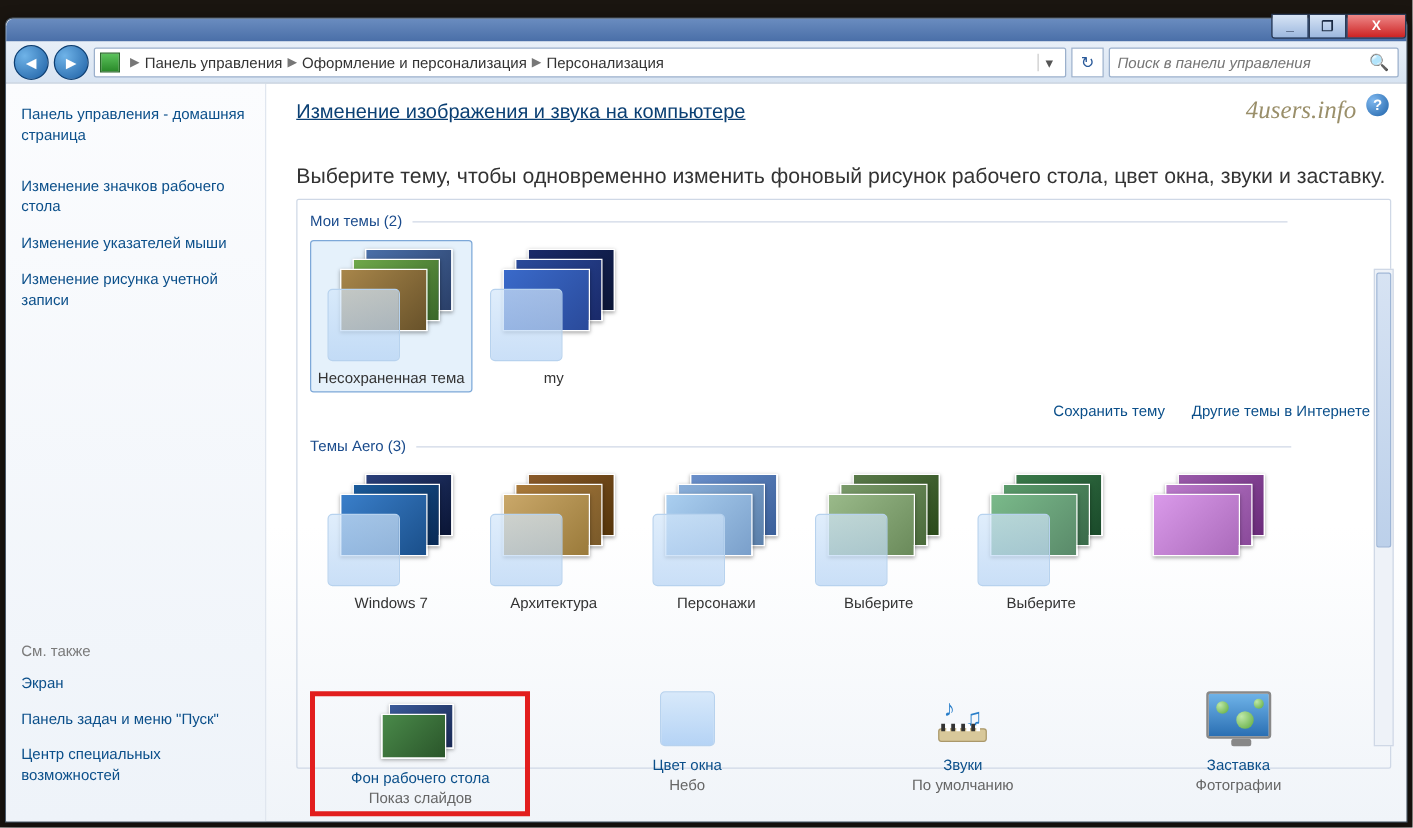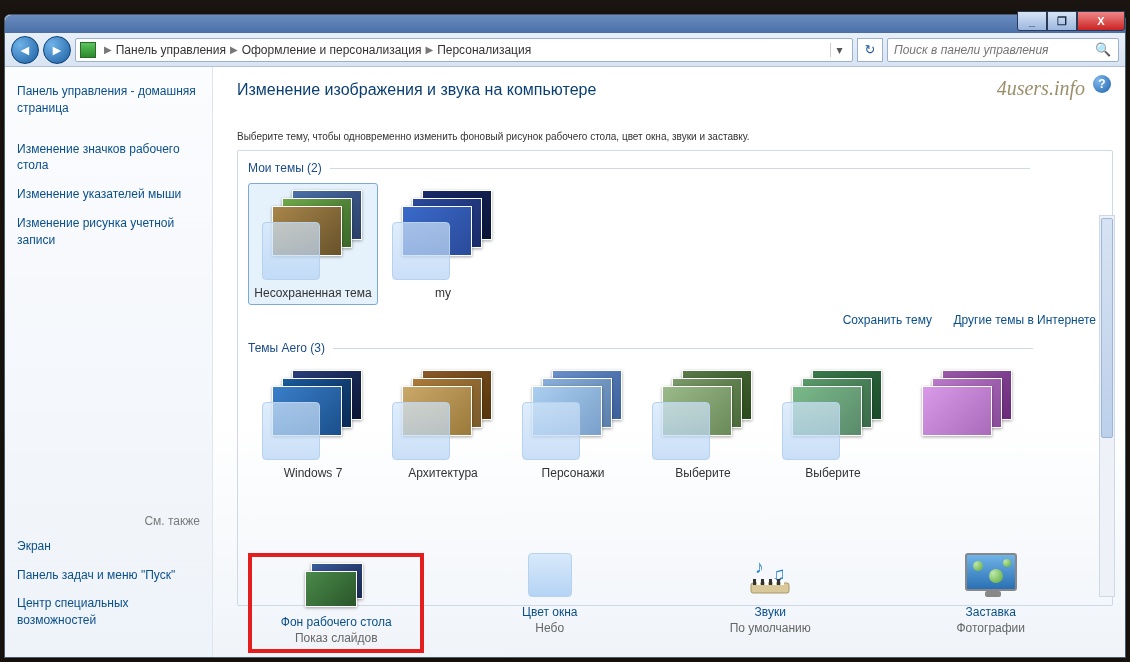--- a/index.html
+++ b/index.html
@@ -23,27 +23,27 @@
   .search-box { width: 232px; height: 24px; background: #fff; border: 1px solid #9bb0cc; border-radius: 2px; display: flex; align-items: center; padding: 0 6px; }
   .search-box input { flex:1; border:none; outline:none; font-size:12px; color:#888; font-style: italic; }
   .search-icon { color:#2a5a9a; font-size:13px; }
 
   .body { flex: 1; display: flex; background: linear-gradient(#fff 0%, #fff 60%, #f0f4f9 100%); overflow:hidden; }
 
   .sidebar { width: 208px; padding: 16px 12px; font-size: 12px; color: #0b4f8a; background: linear-gradient(#fbfcfe,#eef3f9); border-right: 1px solid #e0e6ef; display:flex; flex-direction:column; }
   .sidebar .home-link { color:#0b4f8a; margin-bottom: 24px; line-height:1.4; cursor:pointer; }
   .sidebar .nav-link { color:#0b4f8a; margin-bottom: 12px; line-height:1.4; cursor:pointer; }
   .sidebar .spacer { flex:1; }
-  .sidebar .see-also { color:#7a7a7a; margin-bottom:10px;text-align:right; }
+  .sidebar .see-also { color:#7a7a7a; margin-bottom:10px; }
 
   .content { flex: 1; position: relative; padding: 14px 0 0 24px; overflow: hidden; }
   .help-btn { position:absolute; top:8px; right:14px; width:18px; height:18px; border-radius:50%; background:radial-gradient(circle at 30% 30%, #7fb8ef,#1e62a8); color:#fff; font-size:12px; font-weight:bold; display:flex; align-items:center; justify-content:center; }
   .watermark { position:absolute; top:10px; right:40px; font-family: cursive, "Comic Sans MS"; font-size:20px; color:#9a8f6a; font-style:italic; text-shadow:1px 1px 0 #fff; }
-  .page-title { color: #0a3f73; font-size: 16px; margin-bottom: 24px; }
-  .page-desc { font-size: 10px; color:#333; margin-bottom: 8px; margin-top: 32px; }
+  .page-title { color: #0a3f73; font-size: 16px; margin-bottom: 24px; text-decoration: underline; }
+  .page-desc { font-size: 17px; color:#333; margin-bottom: 8px; margin-top: 32px; }
 
   .themes-area { border: 1px solid #cfd8e6; border-radius: 2px; height: 456px; overflow-y:auto; overflow-x:hidden; position:relative; margin-right: 12px; }
   .themes-inner { padding: 6px 10px 26px 10px; }
   .group-header { font-size: 12px; color: #1a4b8c; margin: 4px 0 8px 0; }
   .group-header .divider { display:inline-block; vertical-align:middle; height:1px; background:#cfd8e6; margin-left:8px; }
   .themes-row { display: flex; flex-wrap: wrap; }
   .theme-item { width: 130px; text-align: center; font-size: 12px; color: #333; padding:4px; border:1px solid transparent; border-radius:3px; cursor:pointer; }
   .theme-item.selected { background: #e5f1fb; border:1px solid #7da8d8; }
   .theme-thumb { width: 110px; height: 92px; margin: 0 auto 6px auto; position:relative; }
   .theme-thumb .stack { position:absolute; width:70px; height:50px; border:1px solid #fff; box-shadow:0 1px 3px rgba(0,0,0,.35); }

